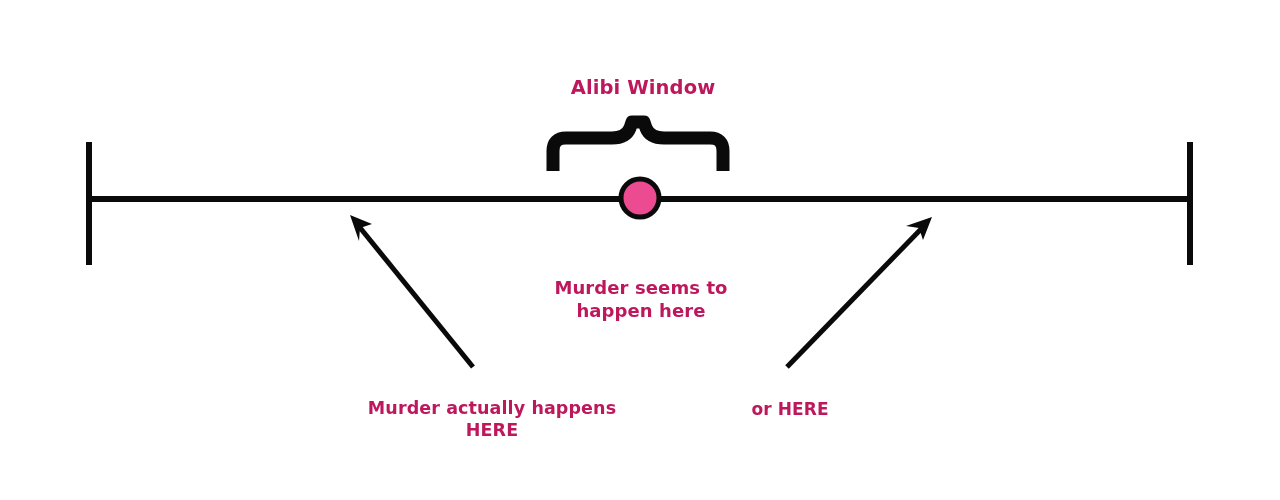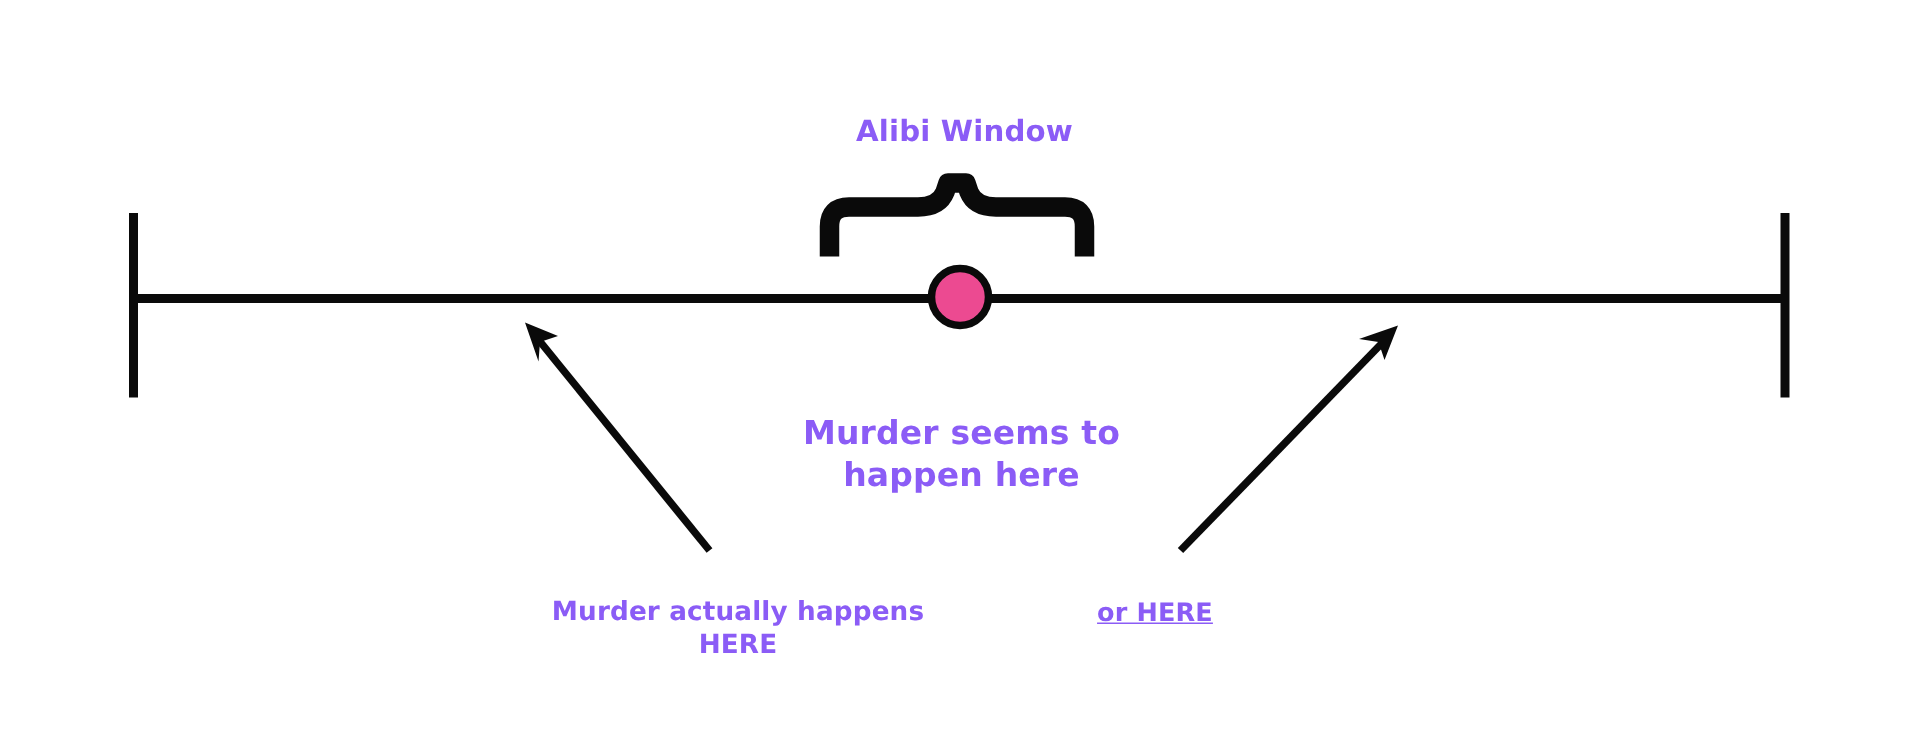--- a/index.html
+++ b/index.html
@@ -19,52 +19,51 @@
   }
   #diagram-svg {
     position: absolute;
     left: 0;
     top: 0;
     width: 1280px;
     height: 500px;
   }
   .lbl {
     position: absolute;
-    color: #8b5cf6;
+    color: #be185d;
     font-family: "DejaVu Sans", sans-serif;
     font-weight: bold;
     letter-spacing: 0.1px;
     text-align: center;
     white-space: pre;
     line-height: 1.28;
   }
   #alibi-window-title {
     left: 443px;
     top: 76px;
     width: 400px;
     font-size: 19.5px;
   }
   #murder-seems-label {
     left: 441px;
     top: 276px;
     width: 400px;
-    font-size: 22px;
+    font-size: 18px;
   }
   #murder-actually-label {
     left: 292px;
     top: 397px;
     width: 400px;
     font-size: 17.5px;
   }
   #or-here-label {
-    left: 620px;
+    left: 640px;
     top: 399px;
     width: 300px;
     font-size: 17px;
-    text-decoration: underline;
   }
 </style>
 </head>
 <body>
 
 <div id="stage">
 
   <svg id="diagram-svg" viewBox="0 0 1280 500" xmlns="http://www.w3.org/2000/svg">
 
     <line x1="89" y1="199" x2="1190" y2="199" stroke="#0a0a0a" stroke-width="6" stroke-linecap="butt"></line>

